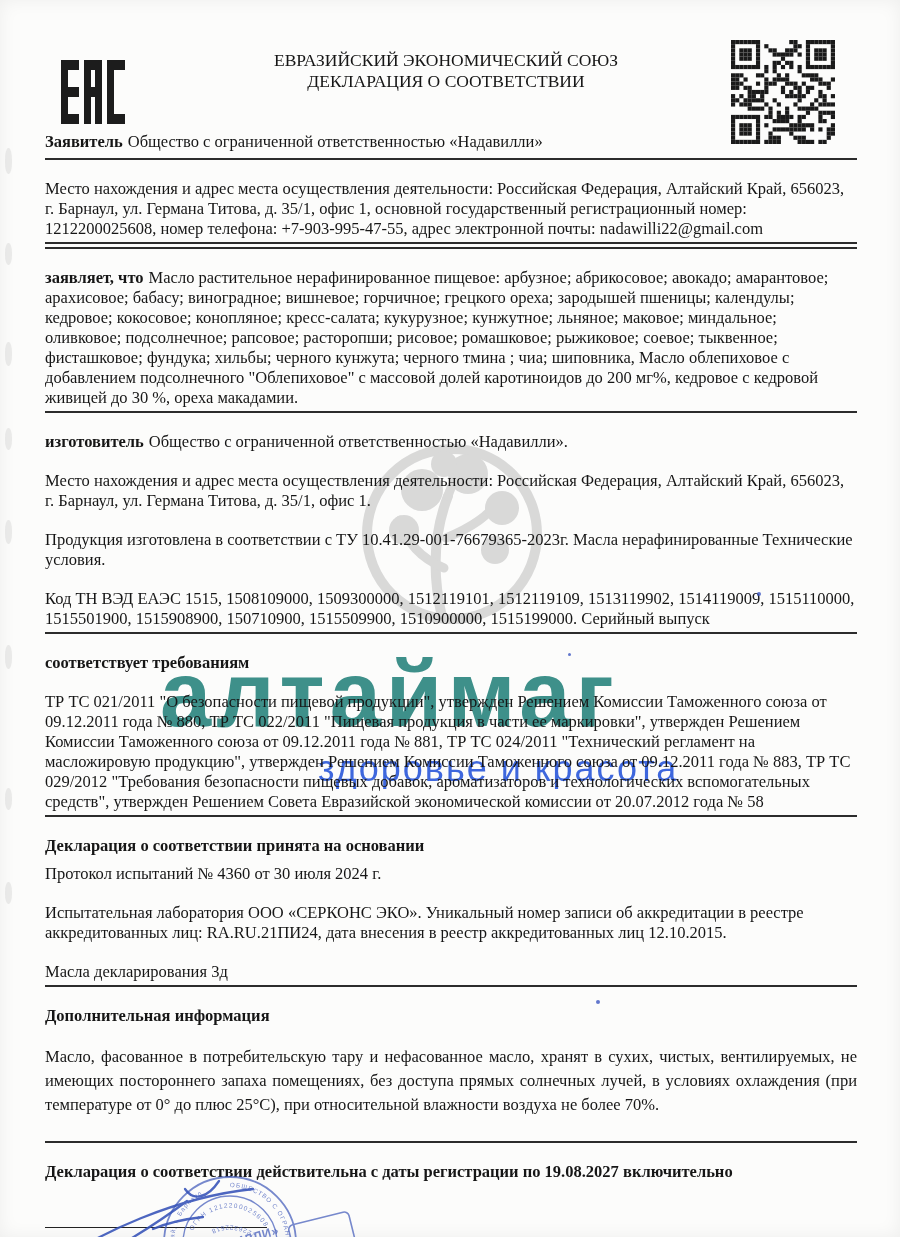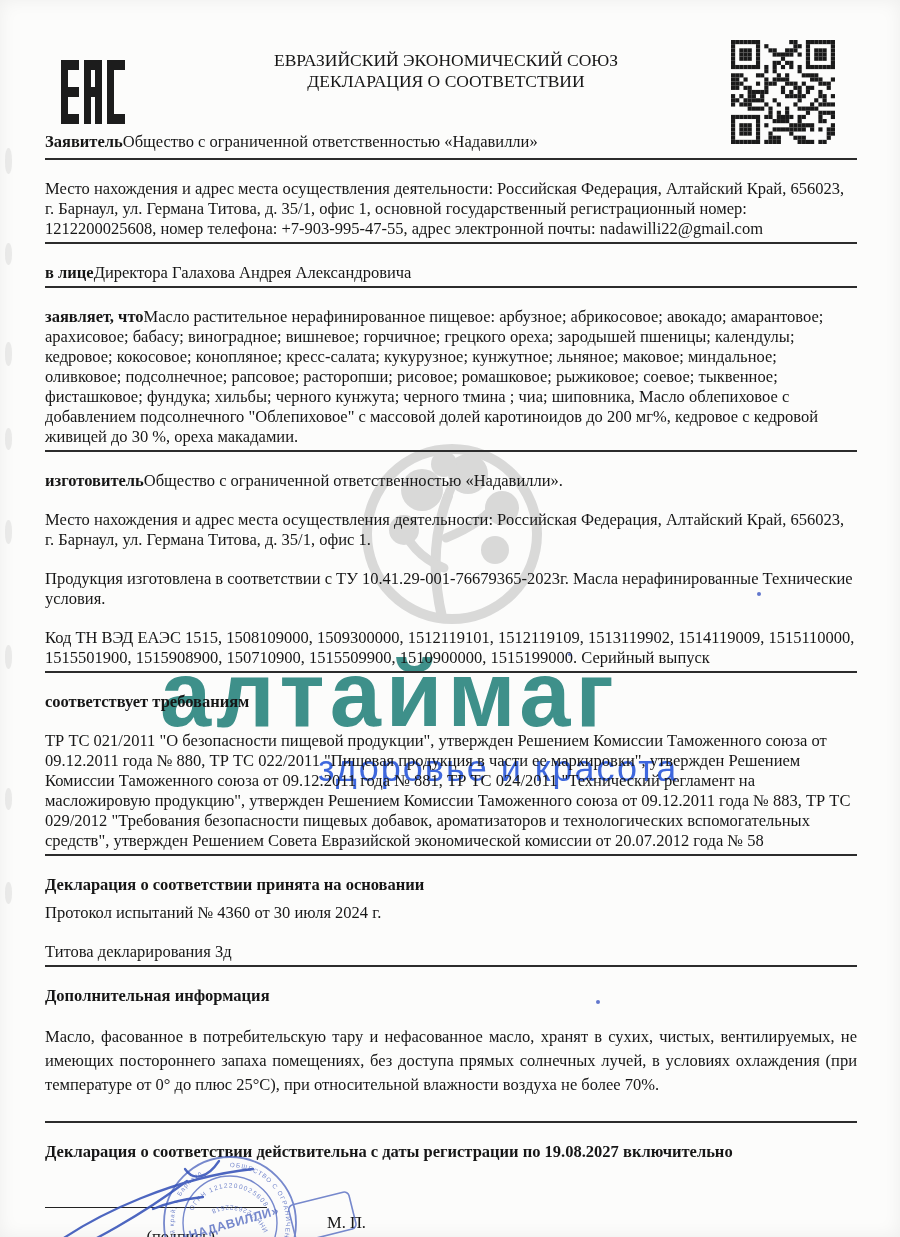--- a/index.html
+++ b/index.html
@@ -13,21 +13,21 @@
   .content{position:absolute;left:45px;top:0;width:812px;z-index:2;font-size:16.5px;line-height:20px;}
   
   .header{position:relative;margin-top:38px;height:92px;}
   .eac{position:absolute;left:16px;top:22px;}
   .titles{position:absolute;left:150px;right:160px;top:12px;text-align:center;font-weight:normal;font-size:17.5px;line-height:21px;}
   .qr{position:absolute;right:22px;top:2px;}
   
   .rule{border:none;border-top:2px solid #2c2c2c;margin:3px 0;}
   .rule.thick{border-top-width:2.5px;}
   p{margin:0;}
-  .lbl{font-weight:bold;}
+  .lbl{font-weight:bold;padding-right:5px;}
   .h{font-weight:bold;}
   .para{margin-top:19px;}
   .just{text-align:justify;line-height:24px;}
   .gap8{margin-top:8px;}
   .gap24{margin-top:24px;}
   .reg{font-weight:bold;padding-left:6px;line-height:22px;}
   
   .sigblock{position:relative;height:82px;margin-top:5px;}
   .sig-line{position:absolute;left:0;top:40px;width:222px;border-top:1.5px solid #222;}
   .sig-caption{position:absolute;left:50px;top:60px;width:120px;text-align:right;}
@@ -412,23 +412,20 @@
     </div>
 
     <p class="para" style="margin-top:2px;">
       <span class="lbl">Заявитель</span><span>Общество с ограниченной ответственностью «Надавилли»</span>
     </p>
     <div class="rule" style="margin-top:6px;"></div>
 
     <p class="para">Место нахождения и адрес места осуществления деятельности: Российская Федерация, Алтайский Край, 656023, г. Барнаул, ул. Германа Титова, д. 35/1, офис 1, основной государственный регистрационный номер: 1212200025608, номер телефона: +7-903-995-47-55, адрес электронной почты: nadawilli22@gmail.com</p>
     <div class="rule"></div>
 
-    <p class="para">
-      <span class="lbl">в лице</span><span>Директора Галахова Андрея Александровича</span>
-    </p>
     <div class="rule"></div>
 
     <p class="para">
       <span class="lbl">заявляет, что</span><span>Масло растительное нерафинированное пищевое: арбузное; абрикосовое; авокадо; амарантовое; арахисовое; бабасу; виноградное; вишневое;  горчичное; грецкого ореха; зародышей пшеницы; календулы; кедровое; кокосовое; конопляное; кресс-салата; кукурузное; кунжутное; льняное; маковое; миндальное; оливковое; подсолнечное; рапсовое; расторопши; рисовое; ромашковое; рыжиковое; соевое; тыквенное; фисташковое; фундука; хильбы; черного кунжута; черного тмина ; чиа; шиповника, Масло облепиховое с добавлением подсолнечного "Облепиховое" с массовой долей каротиноидов до 200 мг%,  кедровое с кедровой живицей до 30 %,  ореха макадамии.</span>
     </p>
     <div class="rule"></div>
 
     <p class="para">
       <span class="lbl">изготовитель</span><span>Общество с ограниченной ответственностью «Надавилли».</span>
     </p>
@@ -436,21 +433,22 @@
     <p class="para">Продукция изготовлена в соответствии с ТУ 10.41.29-001-76679365-2023г. Масла нерафинированные Технические условия.</p>
     <p class="para">Код ТН ВЭД ЕАЭС 1515, 1508109000, 1509300000, 1512119101, 1512119109, 1513119902, 1514119009, 1515110000, 1515501900, 1515908900, 150710900, 1515509900, 1510900000, 1515199000. Серийный выпуск</p>
     <div class="rule"></div>
 
     <p class="para h">соответствует требованиям</p>
     <p class="para">ТР ТС 021/2011 "О безопасности пищевой продукции", утвержден Решением Комиссии Таможенного союза от 09.12.2011 года № 880, ТР ТС 022/2011 "Пищевая продукция в части ее маркировки", утвержден Решением Комиссии Таможенного союза от 09.12.2011 года № 881, ТР ТС 024/2011 "Технический регламент на масложировую продукцию", утвержден Решением Комиссии Таможенного союза от 09.12.2011 года № 883, ТР ТС 029/2012 "Требования безопасности пищевых добавок,  ароматизаторов и технологических вспомогательных средств", утвержден Решением Совета Евразийской экономической комиссии от 20.07.2012 года № 58</p>
     <div class="rule thick"></div>
 
     <p class="para h">Декларация о соответствии принята на основании</p>
     <p class="para gap8">Протокол испытаний № 4360 от 30 июля 2024 г.</p>
-    <p class="para">Титова декларирования 3д</p>
+    <p class="para">Испытательная лаборатория ООО «СЕРКОНС ЭКО». Уникальный номер записи об аккредитации в реестре аккредитованных лиц: RA.RU.21ПИ24, дата внесения в реестр аккредитованных лиц 12.10.2015.</p>
+    <p class="para">Масла декларирования 3д</p>
     <div class="rule"></div>
 
     <p class="para h">Дополнительная информация</p>
     <p class="para just">Масло, фасованное в потребительскую тару и нефасованное масло, хранят в сухих, чистых, вентилируемых, не имеющих постороннего запаха помещениях, без доступа прямых солнечных лучей, в условиях охлаждения (при температуре от 0° до плюс 25°С), при относительной влажности воздуха не более 70%.</p>
     <div class="rule thick gap24"></div>
 
     <p class="para h">Декларация о соответствии действительна с даты регистрации по 19.08.2027 включительно</p>
 
     <div class="sigblock">
       <svg class="stamp-svg" width="260" height="160" viewBox="0 0 260 160">

